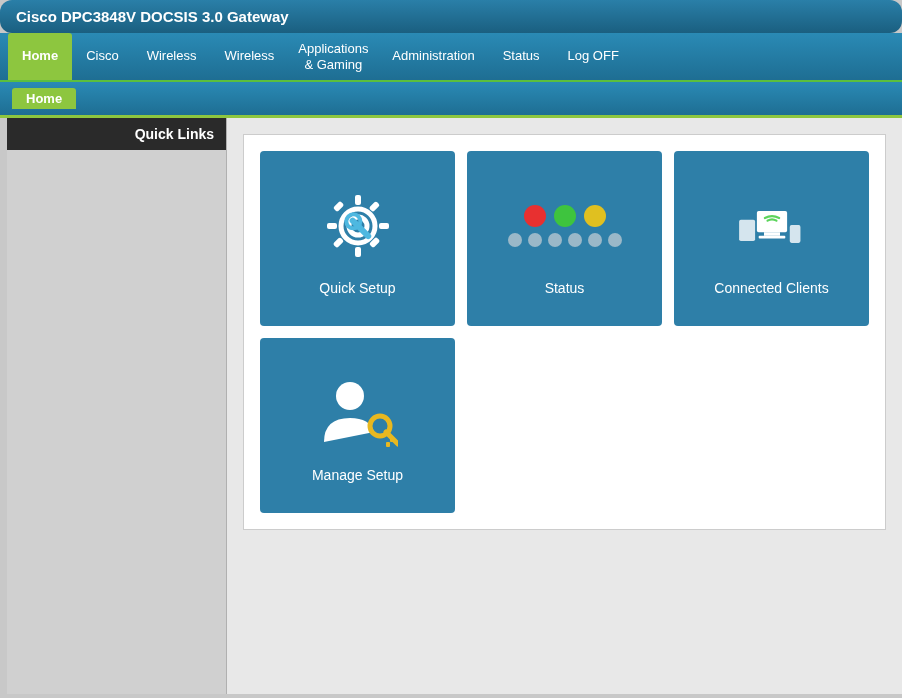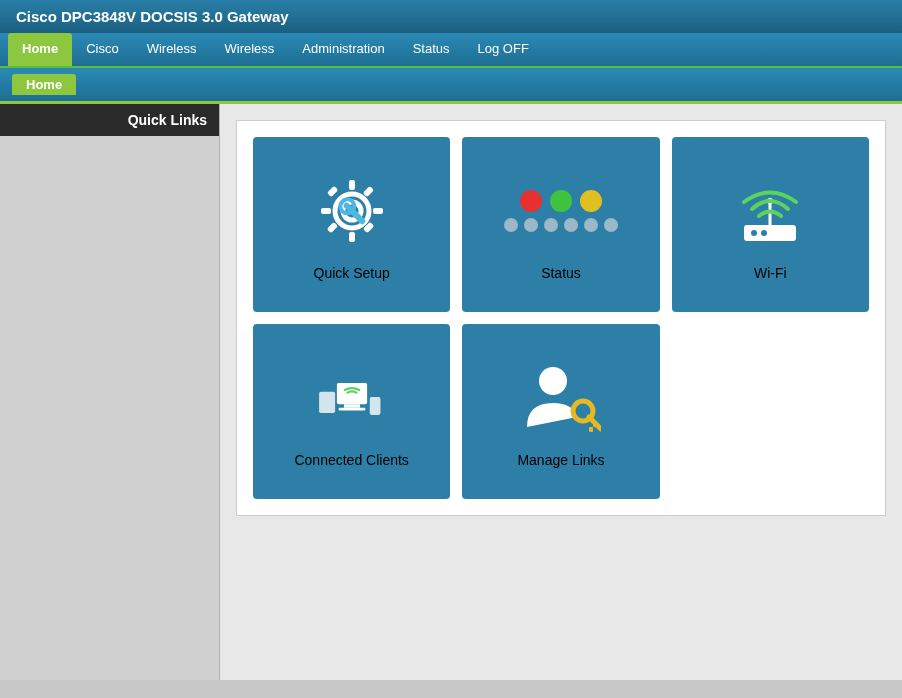--- a/index.html
+++ b/index.html
@@ -4,20 +4,21 @@
   <style>
     * { margin: 0; padding: 0; box-sizing: border-box; }
     body { width: 902px; height: 698px; font-family: Arial, sans-serif; background: #c8c8c8; overflow: hidden; }
 
     
     .header-bar {
       background: linear-gradient(to bottom, #2a7fa8, #1a5f80);
       padding: 8px 16px;
       display: flex;
       align-items: flex-start;
+      border-radius: 12px;
     }
     .header-title {
       color: #ffffff;
       font-size: 15px;
       font-weight: bold;
     }
 
     
     .nav-bar {
       background: linear-gradient(to bottom, #2a8ab5, #1e6e93);
@@ -67,20 +68,21 @@
       display: flex;
       height: calc(698px - 40px - 48px - 34px);
     }
 
     
     .sidebar {
       width: 220px;
       background: #d0d0d0;
       border-right: 1px solid #b0b0b0;
       flex-shrink: 0;
+      margin-left: 7px;
     }
     .sidebar-title {
       background: #2a2a2a;
       color: #ffffff;
       font-size: 14px;
       font-weight: bold;
       padding: 8px 12px;
       text-align: right;
     }
 
@@ -110,21 +112,21 @@
       flex-direction: column;
       align-items: center;
       justify-content: center;
       padding: 20px 12px 16px;
       cursor: pointer;
       min-height: 175px;
       transition: background 0.2s;
     }
 
     .tile-label {
-      color: #000000;
+      color: #ffffff;
       font-size: 14px;
       margin-top: 14px;
       text-align: center;
     }
 
     
     .tile-icon {
       width: 80px;
       height: 80px;
       display: flex;
@@ -162,20 +164,21 @@
 
 <div class="header-bar">
   <span class="header-title">Cisco DPC3848V DOCSIS 3.0 Gateway</span>
 </div>
 
 <nav class="nav-bar">
   <a class="nav-item active">Home</a>
   <a class="nav-item">Cisco</a>
   <a class="nav-item">Wireless</a>
   <a class="nav-item">Wireless</a>
+  <a class="nav-item" style="white-space:normal;max-width:90px;line-height:1.2">Applications &amp; Gaming</a>
   <a class="nav-item">Administration</a>
   <a class="nav-item">Status</a>
   <a class="nav-item">Log OFF</a>
 </nav>
 
 <div class="breadcrumb-bar">
   <span class="breadcrumb-label">Home</span>
 </div>
 
 <div class="main-layout">
@@ -225,38 +228,20 @@
             <div class="dot-small"></div>
             <div class="dot-small"></div>
             <div class="dot-small"></div>
             <div class="dot-small"></div>
             <div class="dot-small"></div>
           </div>
         </div>
         <span class="tile-label">Status</span>
       </div>
 
-      <div class="tile">
-        <div class="tile-icon">
-          <svg width="80" height="72" viewBox="0 0 80 72" fill="none" xmlns="http://www.w3.org/2000/svg">
-
-            <rect x="14" y="50" width="52" height="16" rx="3" fill="white"></rect>
-            <circle cx="24" cy="58" r="3" fill="#2e7fa8"></circle>
-            <circle cx="34" cy="58" r="3" fill="#2e7fa8"></circle>
-
-            <line x1="40" y1="50" x2="40" y2="28" stroke="white" stroke-width="3" stroke-linecap="round"></line>
-            <circle cx="40" cy="26" r="3" fill="white"></circle>
-
-            <path d="M22 34 Q40 18 58 34" stroke="#5bd45b" stroke-width="4" fill="none" stroke-linecap="round"></path>
-            <path d="M29 41 Q40 32 51 41" stroke="#5bd45b" stroke-width="4" fill="none" stroke-linecap="round"></path>
-            <path d="M14 27 Q40 8 66 27" stroke="#5bd45b" stroke-width="4" fill="none" stroke-linecap="round"></path>
-          </svg>
-        </div>
-        <span class="tile-label">Wi-Fi</span>
-      </div>
 
       <div class="tile">
         <div class="tile-icon">
           <svg width="90" height="70" viewBox="0 0 90 70" fill="none" xmlns="http://www.w3.org/2000/svg">
 
             <rect x="28" y="18" width="34" height="24" rx="2" fill="white"></rect>
             <rect x="36" y="42" width="18" height="4" fill="white"></rect>
             <rect x="30" y="46" width="30" height="3" rx="1" fill="white"></rect>
 
             <rect x="8" y="28" width="18" height="24" rx="2" fill="white" opacity="0.8"></rect>
@@ -277,18 +262,18 @@
 
             <circle cx="32" cy="22" r="14" fill="white"></circle>
             <path d="M6 68 Q6 44 32 44 Q52 44 56 58" fill="white"></path>
 
             <circle cx="62" cy="52" r="10" fill="none" stroke="#e8b820" stroke-width="5"></circle>
             <line x1="68" y1="58" x2="80" y2="70" stroke="#e8b820" stroke-width="5" stroke-linecap="round"></line>
             <rect x="72" y="64" width="5" height="4" rx="1" fill="#e8b820"></rect>
             <rect x="68" y="68" width="4" height="5" rx="1" fill="#e8b820"></rect>
           </svg>
         </div>
-        <span class="tile-label">Manage Links</span>
+        <span class="tile-label">Manage Setup</span>
       </div>
 
     </div>
   </main>
 </div>
 
 </body></html>

